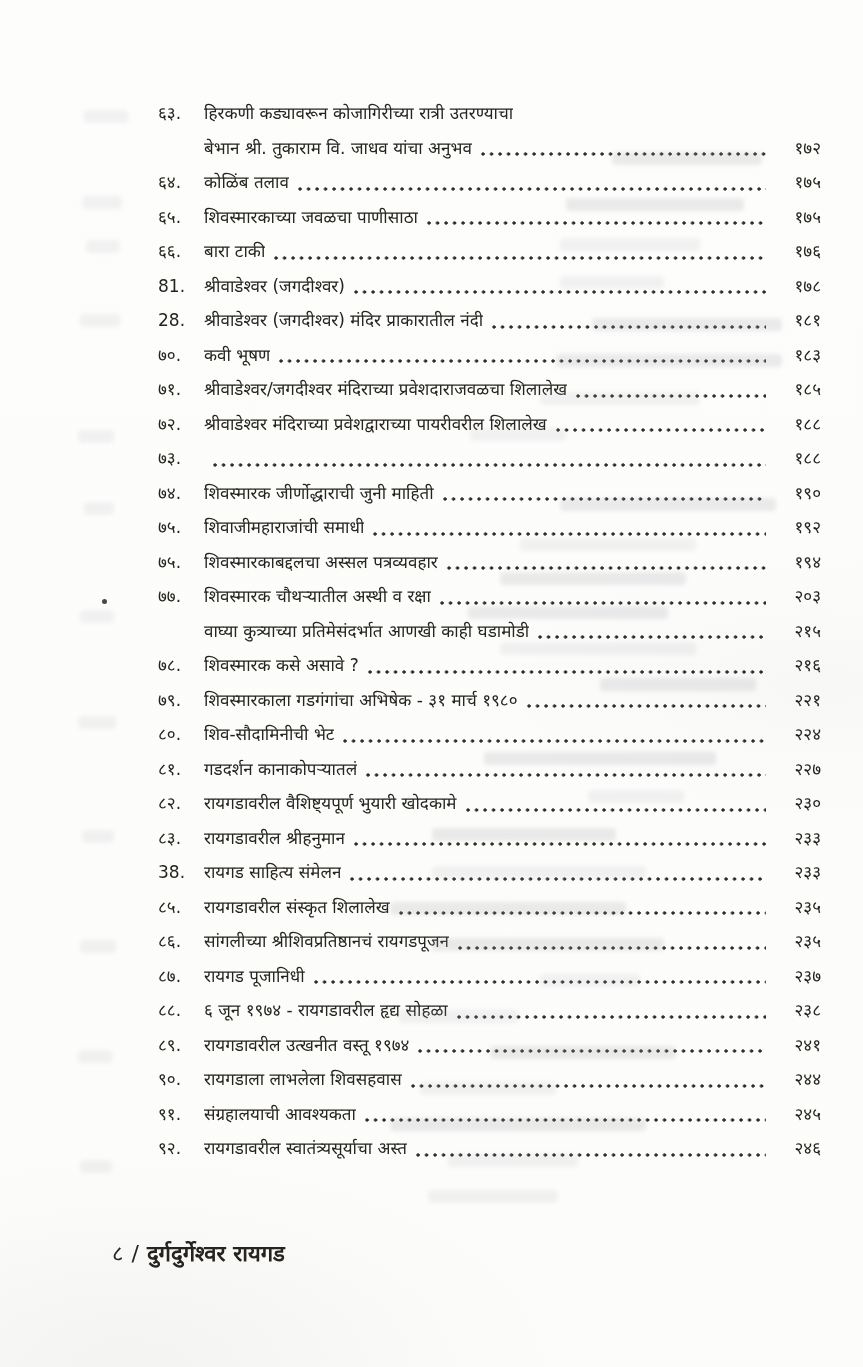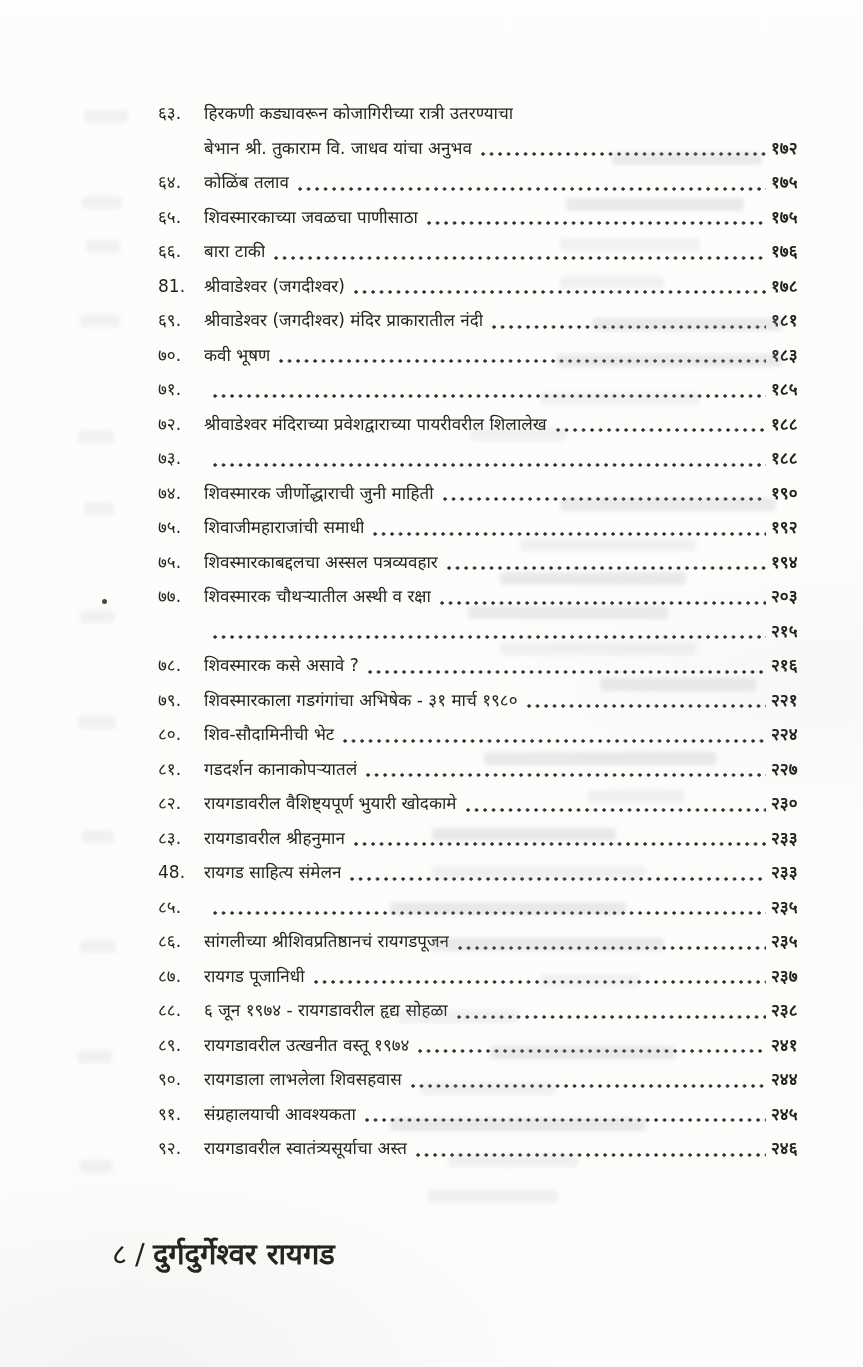--- a/index.html
+++ b/index.html
@@ -59,29 +59,28 @@
     margin: 0 5px 9px 9px;
     background-image: radial-gradient(circle at 2px 2px, #2f2e2b 1.4px, rgba(0,0,0,0) 1.9px);
     background-size: 8.5px 4px;
     background-repeat: repeat-x;
     min-width: 12px;
   }
 
   .entry-page {
     flex: 0 0 auto;
     min-width: 50px;
-    text-align: left;
-    font-weight: bold;
+    text-align: right;
   }
 
   .footer {
     position: absolute;
     left: 112px;
     top: 1238px;
-    font-size: 29px;
+    font-size: 22px;
     line-height: 32px;
     white-space: nowrap;
   }
   .footer .sep { margin: 0 8px; }
   .footer .book-title { font-weight: bold; }
 
   .smudge {
     position: absolute;
     height: 13px;
     border-radius: 4px;
@@ -144,35 +143,36 @@
 
 
     <div class="toc-row">
       <span class="entry-number">81.</span>
       <span class="entry-title">श्रीवाडेश्वर (जगदीश्वर)</span>
       <span class="dot-leader"></span>
       <span class="entry-page">१७८</span>
     </div>
 
     <div class="toc-row">
-      <span class="entry-number">६९.</span>
+      <span class="entry-number">28.</span>
       <span class="entry-title">श्रीवाडेश्वर (जगदीश्वर) मंदिर प्राकारातील नंदी</span>
       <span class="dot-leader"></span>
       <span class="entry-page">१८१</span>
     </div>
 
     <div class="toc-row">
       <span class="entry-number">७०.</span>
       <span class="entry-title">कवी भूषण</span>
       <span class="dot-leader"></span>
       <span class="entry-page">१८३</span>
     </div>
 
     <div class="toc-row">
       <span class="entry-number">७१.</span>
+      <span class="entry-title">श्रीवाडेश्वर/जगदीश्वर मंदिराच्या प्रवेशदाराजवळचा शिलालेख</span>
       <span class="dot-leader"></span>
       <span class="entry-page">१८५</span>
     </div>
 
     <div class="toc-row">
       <span class="entry-number">७२.</span>
       <span class="entry-title">श्रीवाडेश्वर मंदिराच्या प्रवेशद्वाराच्या पायरीवरील शिलालेख</span>
       <span class="dot-leader"></span>
       <span class="entry-page">१८८</span>
     </div>
@@ -206,20 +206,21 @@
 
     <div class="toc-row">
       <span class="entry-number">७७.</span>
       <span class="entry-title">शिवस्मारक चौथऱ्यातील अस्थी व रक्षा</span>
       <span class="dot-leader"></span>
       <span class="entry-page">२०३</span>
     </div>
 
     <div class="toc-row">
       <span class="entry-number"></span>
+      <span class="entry-title">वाघ्या कुत्र्याच्या प्रतिमेसंदर्भात आणखी काही घडामोडी</span>
       <span class="dot-leader"></span>
       <span class="entry-page">२१५</span>
     </div>
 
     <div class="toc-row">
       <span class="entry-number">७८.</span>
       <span class="entry-title">शिवस्मारक कसे असावे ?</span>
       <span class="dot-leader"></span>
       <span class="entry-page">२१६</span>
     </div>
@@ -253,28 +254,29 @@
     </div>
 
     <div class="toc-row">
       <span class="entry-number">८३.</span>
       <span class="entry-title">रायगडावरील श्रीहनुमान</span>
       <span class="dot-leader"></span>
       <span class="entry-page">२३३</span>
     </div>
 
     <div class="toc-row">
-      <span class="entry-number">48.</span>
+      <span class="entry-number">38.</span>
       <span class="entry-title">रायगड साहित्य संमेलन</span>
       <span class="dot-leader"></span>
       <span class="entry-page">२३३</span>
     </div>
 
     <div class="toc-row">
       <span class="entry-number">८५.</span>
+      <span class="entry-title">रायगडावरील संस्कृत शिलालेख</span>
       <span class="dot-leader"></span>
       <span class="entry-page">२३५</span>
     </div>
 
     <div class="toc-row">
       <span class="entry-number">८६.</span>
       <span class="entry-title">सांगलीच्या श्रीशिवप्रतिष्ठानचं रायगडपूजन</span>
       <span class="dot-leader"></span>
       <span class="entry-page">२३५</span>
     </div>

